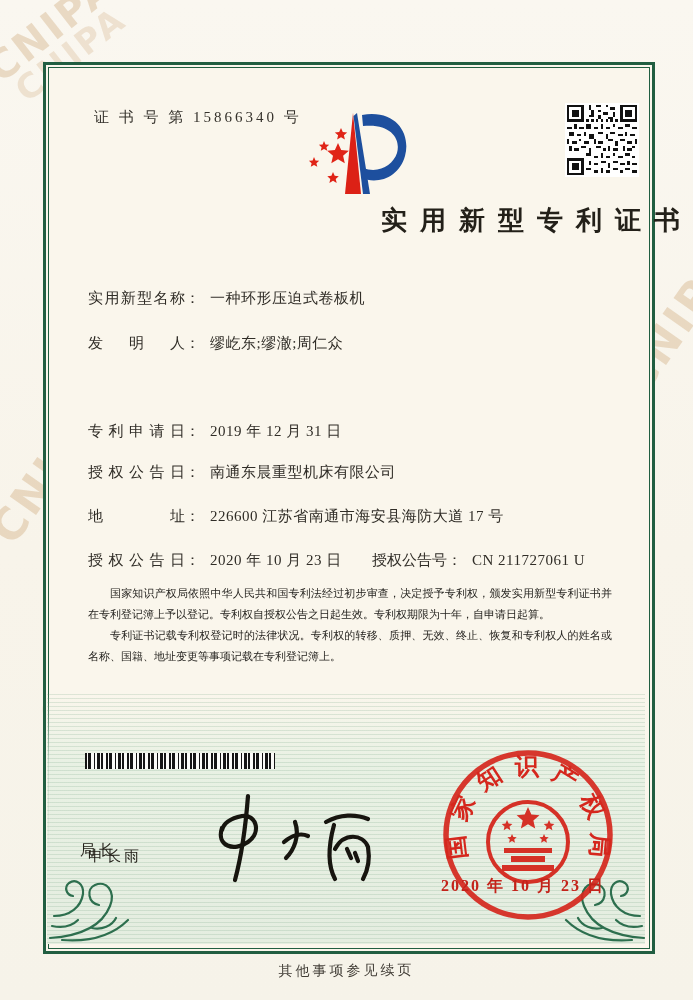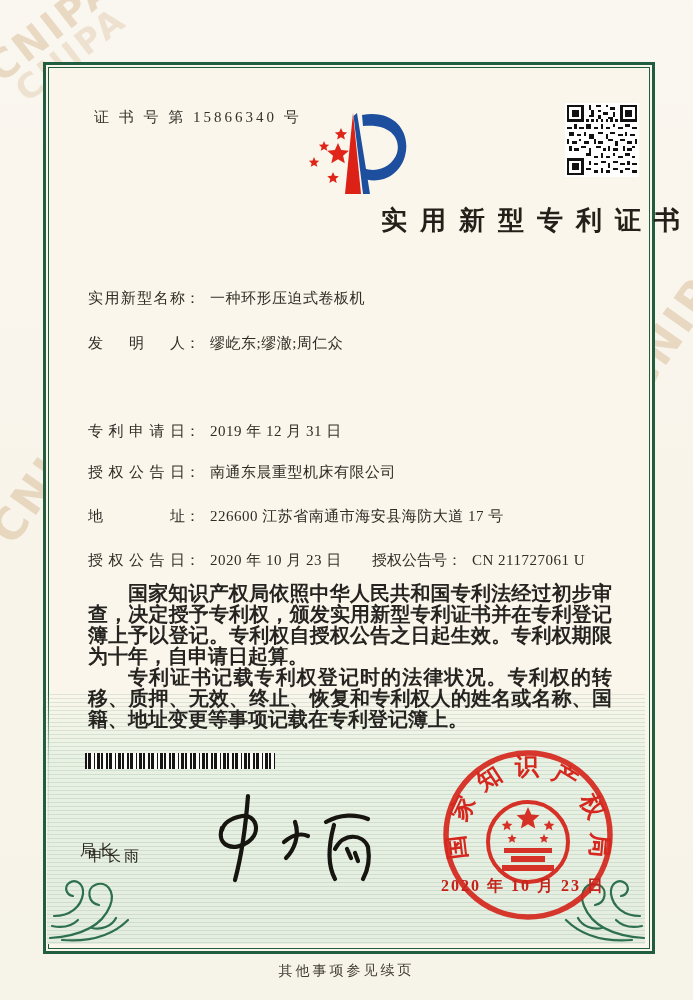--- a/index.html
+++ b/index.html
@@ -33,22 +33,22 @@
   .logo{position:absolute;left:283px;top:101px;}
   .qr{position:absolute;left:565px;top:103px;width:70px;height:70px;background:#fff;padding:2px;}
   .title{position:absolute;left:0;right:0;top:203px;text-align:right;font-size:26px;font-weight:bold;
          letter-spacing:13px;text-indent:13px;color:#232019;}
 
   .row{position:absolute;left:88px;font-size:15px;color:#302d27;white-space:nowrap;}
   .flabel{display:inline-block;width:97px;text-align:justify;text-align-last:justify;}
   .fvalue{margin-left:10px;letter-spacing:0.5px;text-align:center;}
   .grant-right{position:absolute;left:284px;}
 
-  .paras{position:absolute;left:88px;top:583px;width:524px;font-size:20px;line-height:21px;
-         color:#262420;text-align:justify;font-weight:bold;}
+  .paras{position:absolute;left:88px;top:583px;width:524px;font-size:11px;line-height:21px;
+         color:#262420;text-align:justify;}
   .paras p{margin:0;text-indent:2em;}
 
   .barcode{position:absolute;left:85px;top:753px;width:190px;height:16px;
     background:repeating-linear-gradient(90deg,
       #151515 0 2px,#fbfbf8 2px 3px,#151515 3px 6px,#fbfbf8 6px 9px,
       #151515 9px 10px,#fbfbf8 10px 12px,#151515 12px 15px,#fbfbf8 15px 16px,
       #151515 16px 18px,#fbfbf8 18px 21px);}
 
   .bureau-title{position:absolute;left:80px;top:818px;font-size:15px;letter-spacing:4px;color:#232019;margin-top:23px;}
   .bureau-name{position:absolute;left:88px;top:847px;font-size:15px;letter-spacing:3px;color:#232019;}

